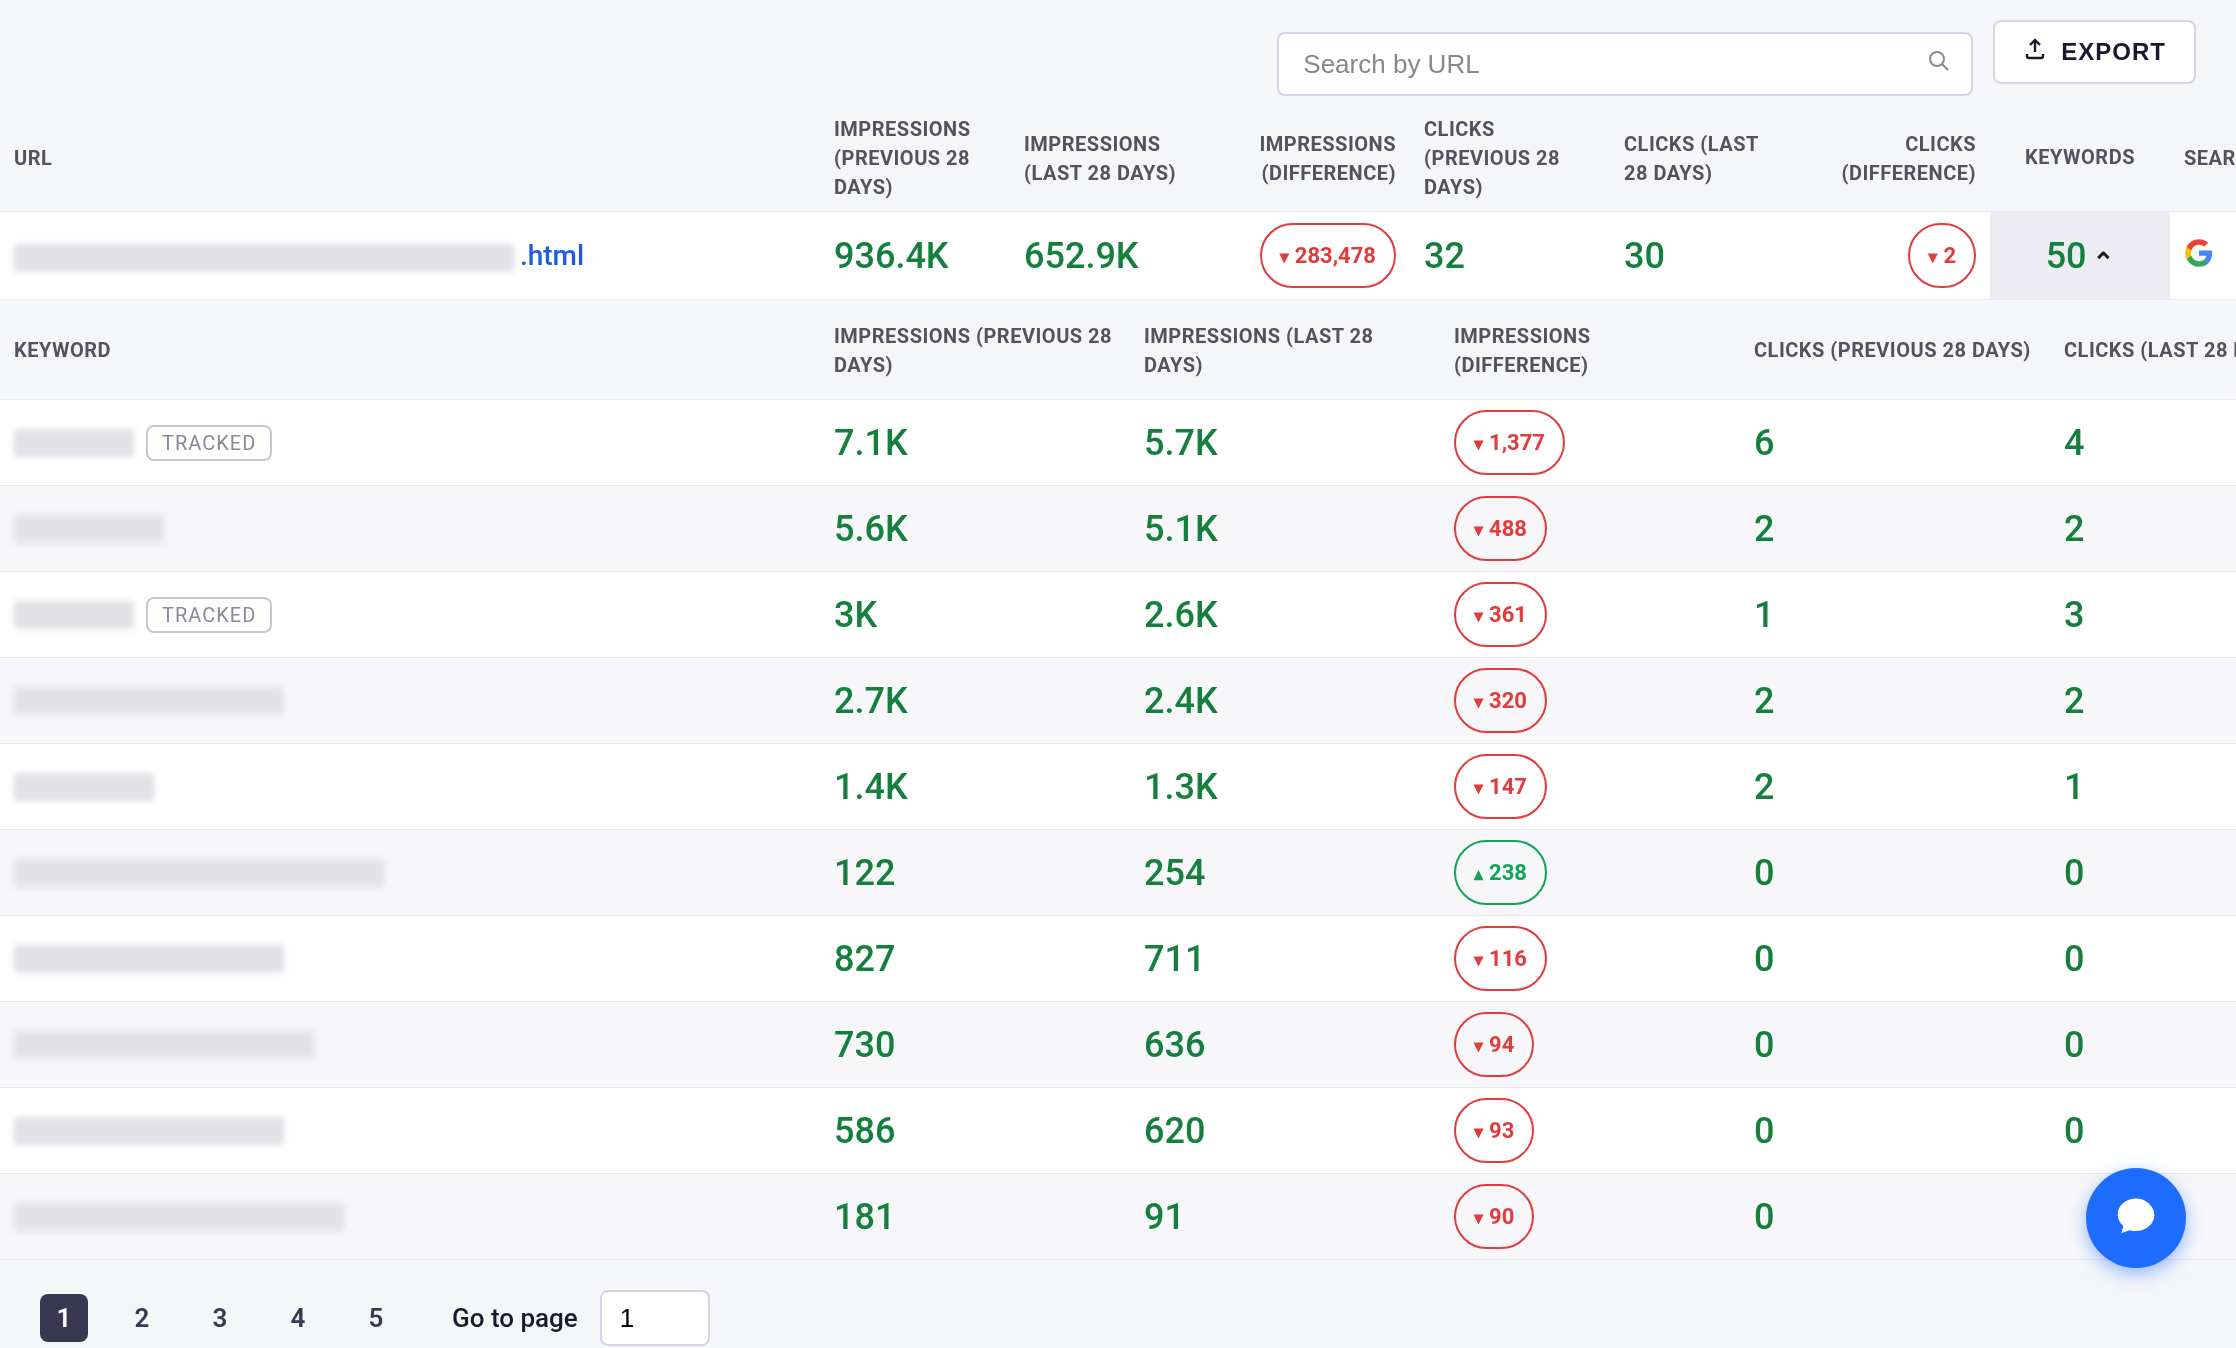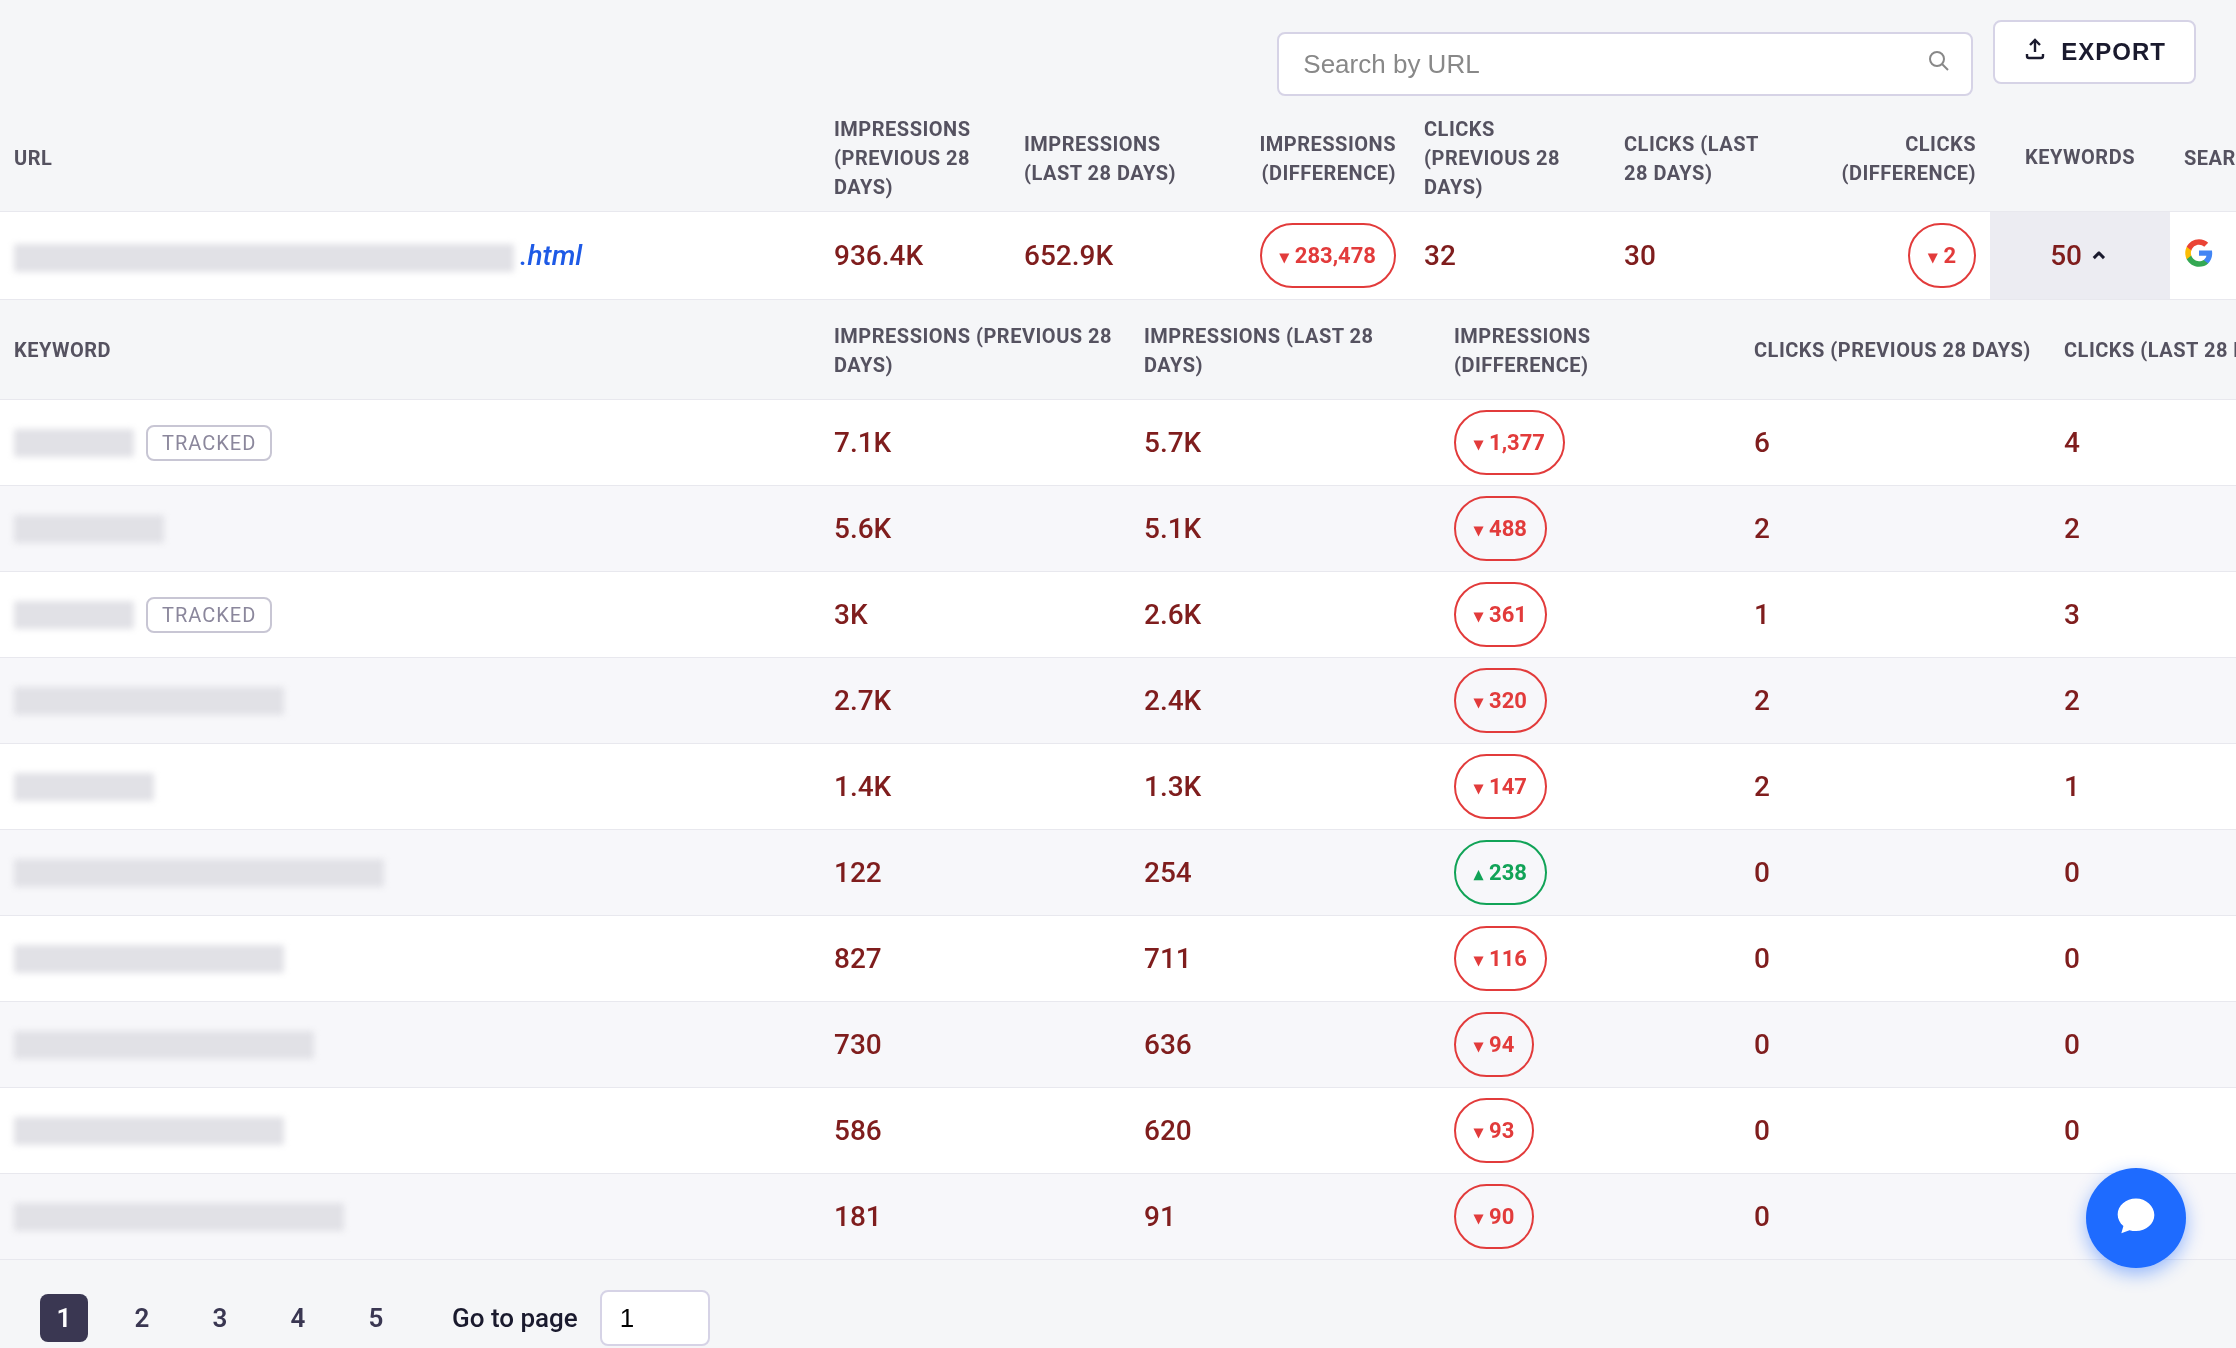--- a/index.html
+++ b/index.html
@@ -94,22 +94,22 @@
   .url-header-row .c-keywords { background: #f5f6f8; }
 
   
   .k-kw       { width: 820px; }
   .k-imp-prev { width: 310px; }
   .k-imp-last { width: 310px; }
   .k-imp-diff { width: 300px; }
   .k-clk-prev { width: 310px; }
   .k-clk-last { width: 200px; }
 
-  .cell-strong { font-size: 28px; font-weight: 500; color: #7f1d1d; }
-  .url-link { color: #1e5ae6; font-size: 28px; font-weight: 500; font-style: italic; }
+  .cell-strong { font-size: 36px; font-weight: 500; color: #15803d; }
+  .url-link { color: #1e5ae6; font-size: 28px; font-weight: 500; }
 
   .badge {
     display: inline-flex;
     align-items: center;
     gap: 6px;
     border: 2.5px solid;
     border-radius: 999px;
     padding: 18px 18px;
     font-size: 22px;
     font-weight: 700;

